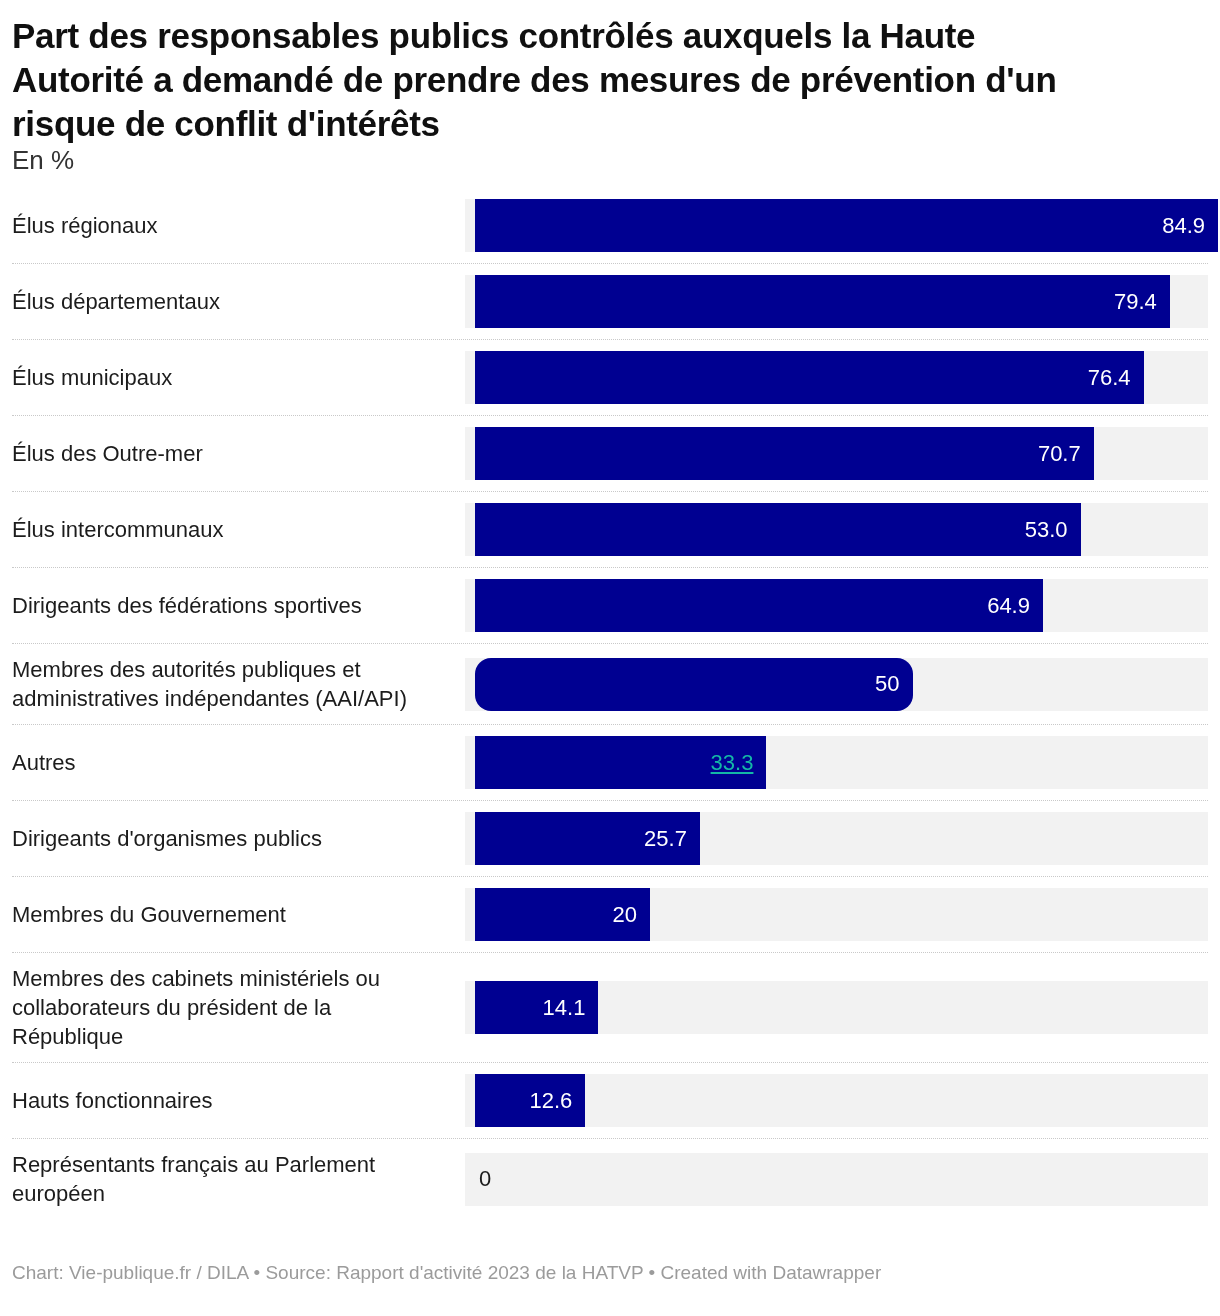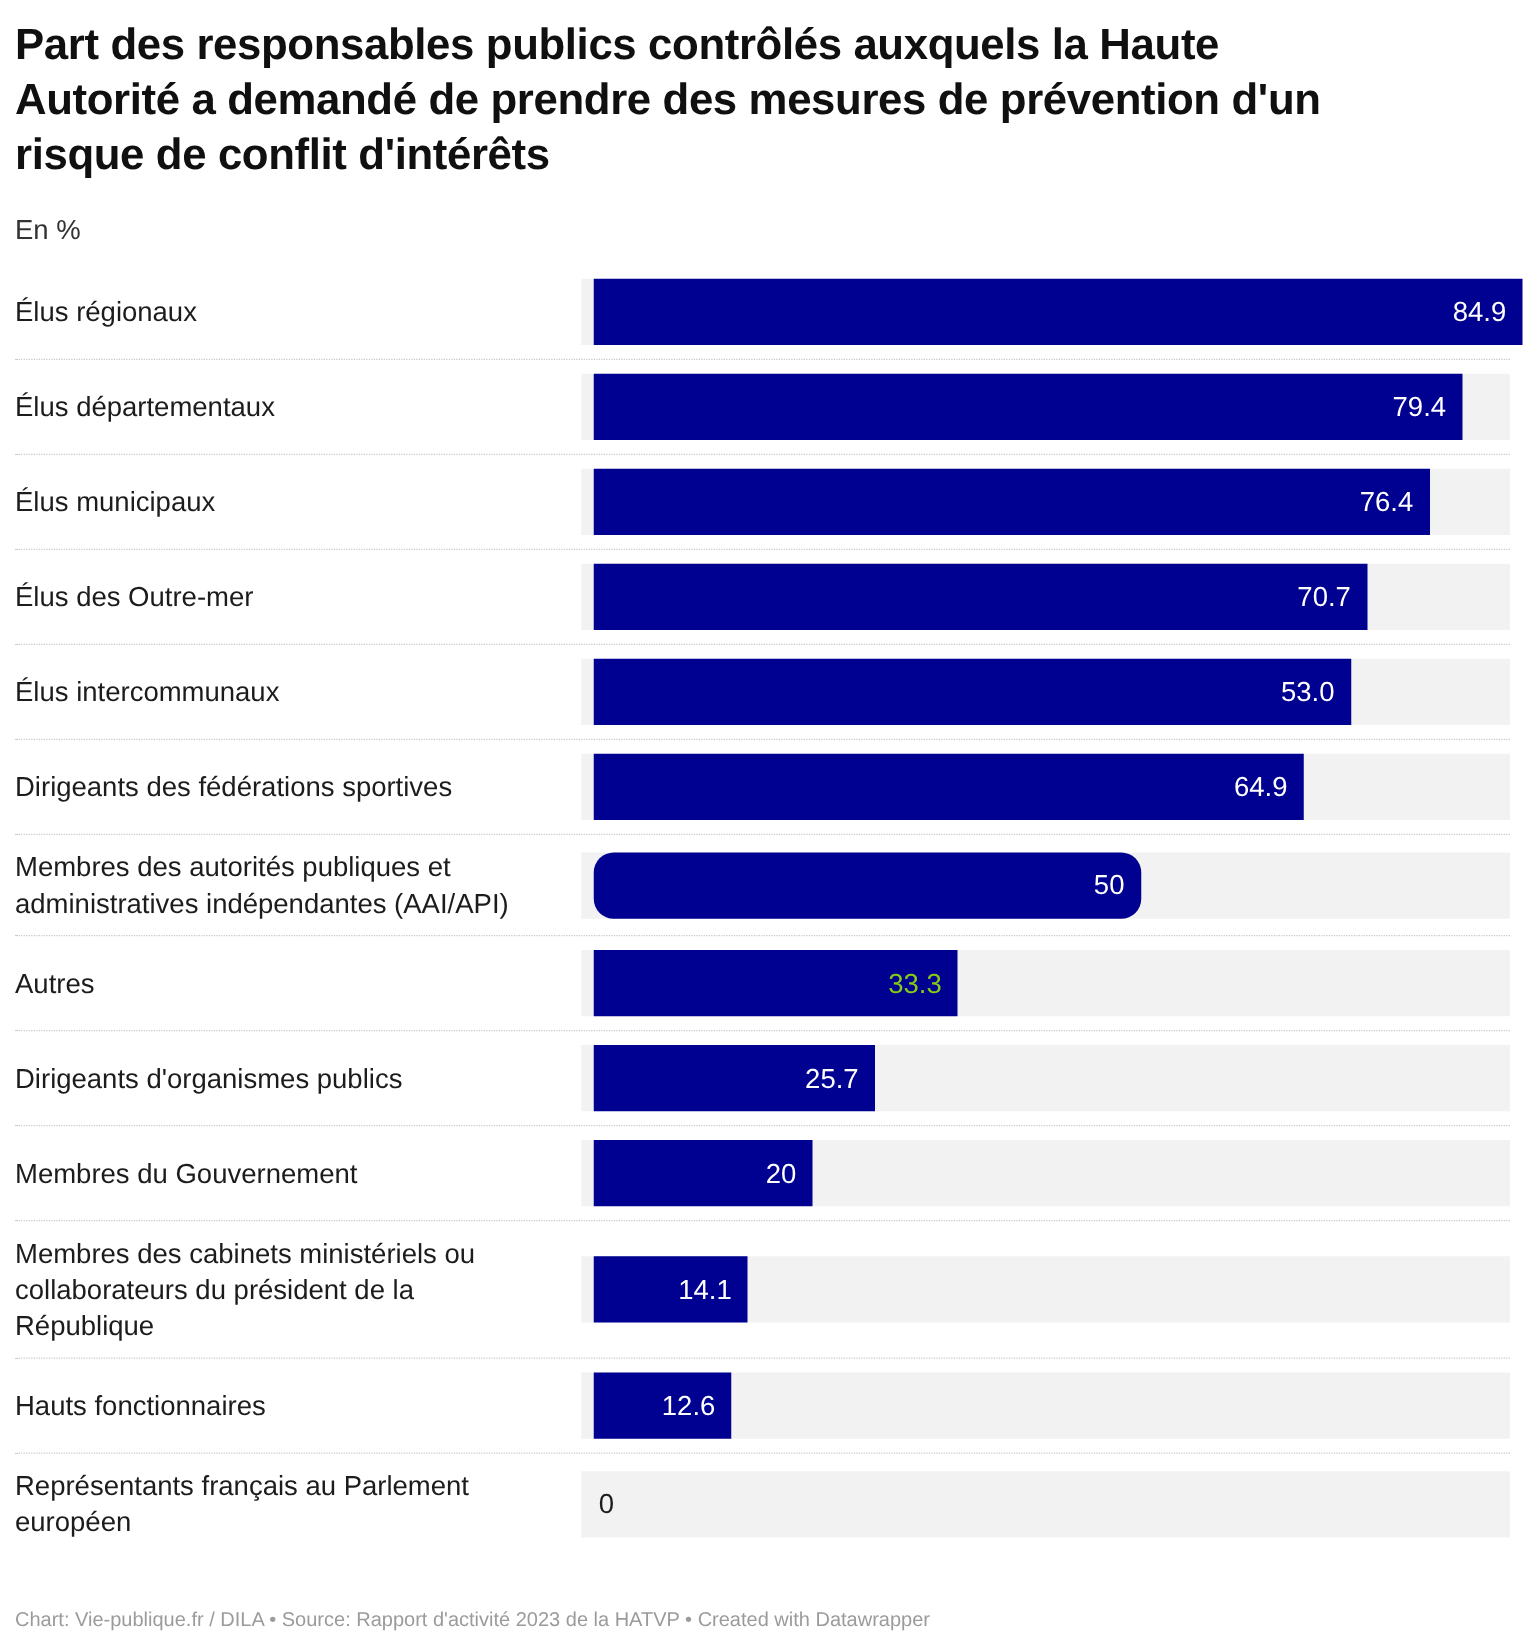--- a/index.html
+++ b/index.html
@@ -16,22 +16,21 @@
   }
   .title {
     font-size: 35px;
     line-height: 44px;
     font-weight: 700;
     color: #101010;
     letter-spacing: -0.3px;
     max-width: 1100px;
   }
   .subtitle {
-    margin-top: 24px;
-    font-size: 22px;
+    font-size: 26px;
     line-height: 28px;
     color: #333333;
   }
   .rows {
     margin-top: 14px;
   }
   .row {
     display: flex;
     align-items: center;
     padding: 11px 0;
@@ -72,21 +71,21 @@
   .bar-value.zero {
     position: absolute;
     left: 14px;
     top: 50%;
     transform: translateY(-50%);
     margin: 0;
     color: #1c1c1c;
   }
   .footer {
     margin-top: 42px;
-    font-size: 16px;
+    font-size: 19px;
     line-height: 24px;
     color: #9b9b9b;
   }
 </style>
 </head>
 <body>
 
 <div class="page">
   <h1 class="title">Part des responsables publics contrôlés auxquels la Haute Autorité a demandé de prendre des mesures de prévention d'un risque de conflit d'intérêts</h1>
   <div class="subtitle">En %</div>
@@ -151,21 +150,21 @@
       <div class="bar" style="width: 58.8928%; background: rgb(0, 0, 145); border-radius: 16px;">
         <span class="bar-value" style="color: rgb(255, 255, 255);">50</span>
       </div>
     </div>
   </div>
 
   <div class="row">
     <div class="row-label">Autres</div>
     <div class="row-chart" style="background: rgb(242, 242, 242);">
       <div class="bar" style="width: 39.2226%; background: rgb(0, 0, 145);">
-        <span class="bar-value" style="color: #84cc16;">33.3</span>
+        <span class="bar-value" style="color: #14b8a6; text-decoration: underline;">33.3</span>
       </div>
     </div>
   </div>
 
   <div class="row">
     <div class="row-label">Dirigeants d'organismes publics</div>
     <div class="row-chart" style="background: rgb(242, 242, 242);">
       <div class="bar" style="width: 30.2709%; background: rgb(0, 0, 145);">
         <span class="bar-value" style="color: rgb(255, 255, 255);">25.7</span>
       </div>

